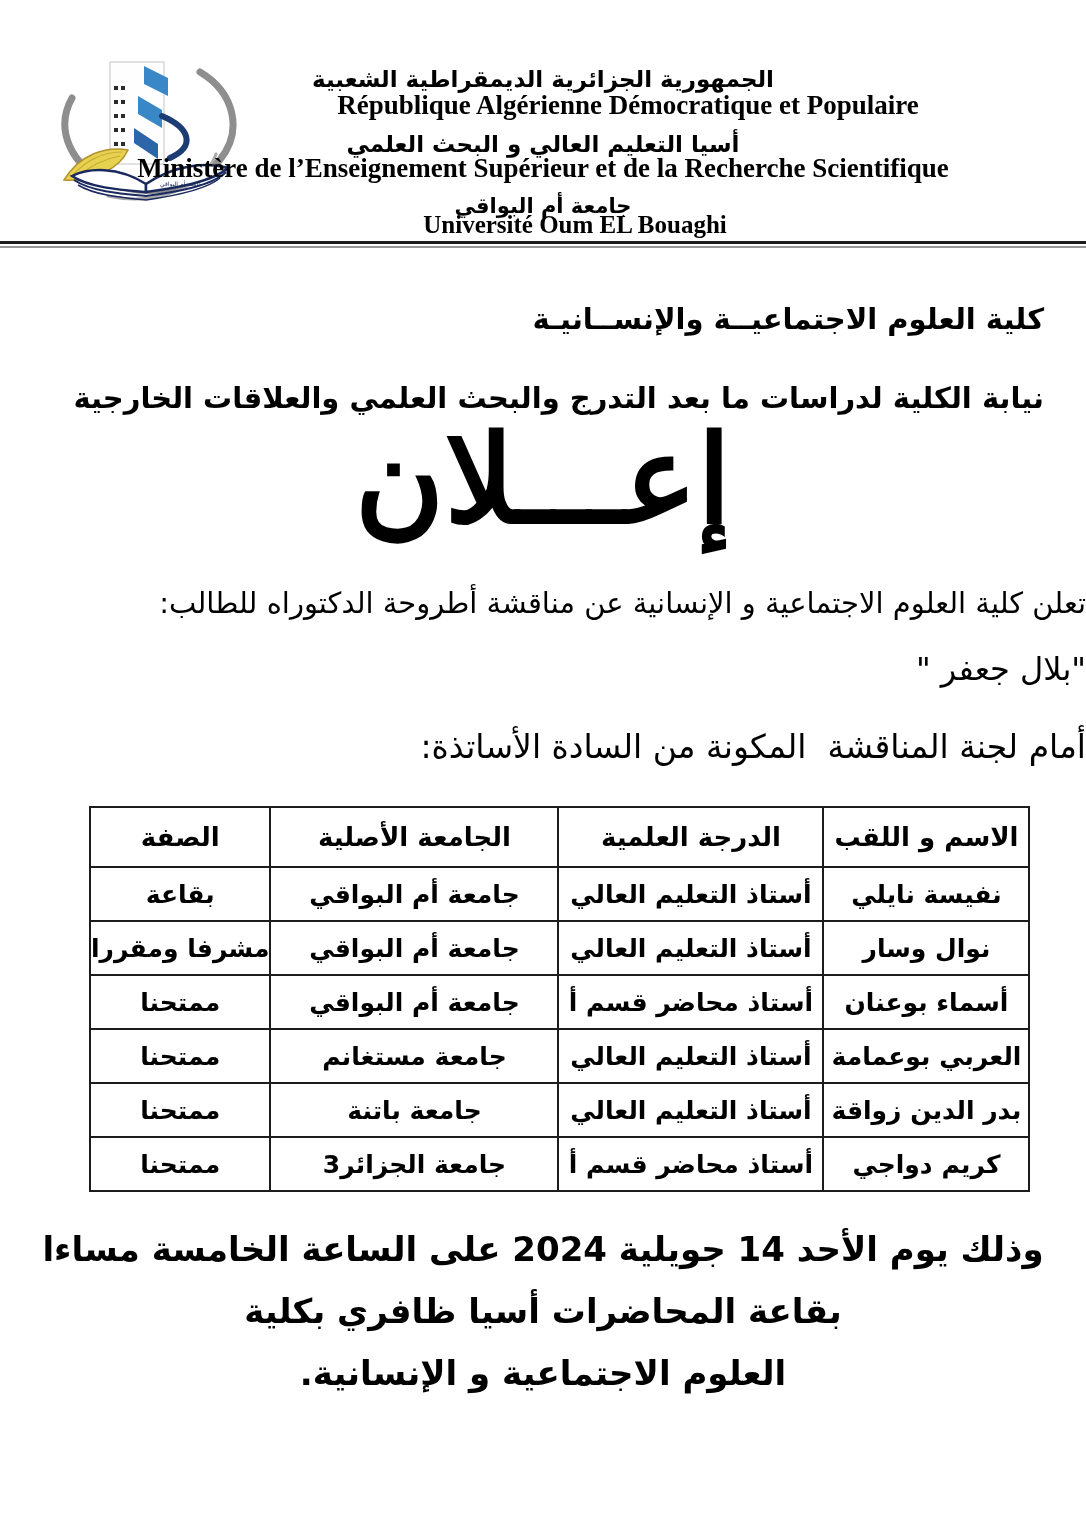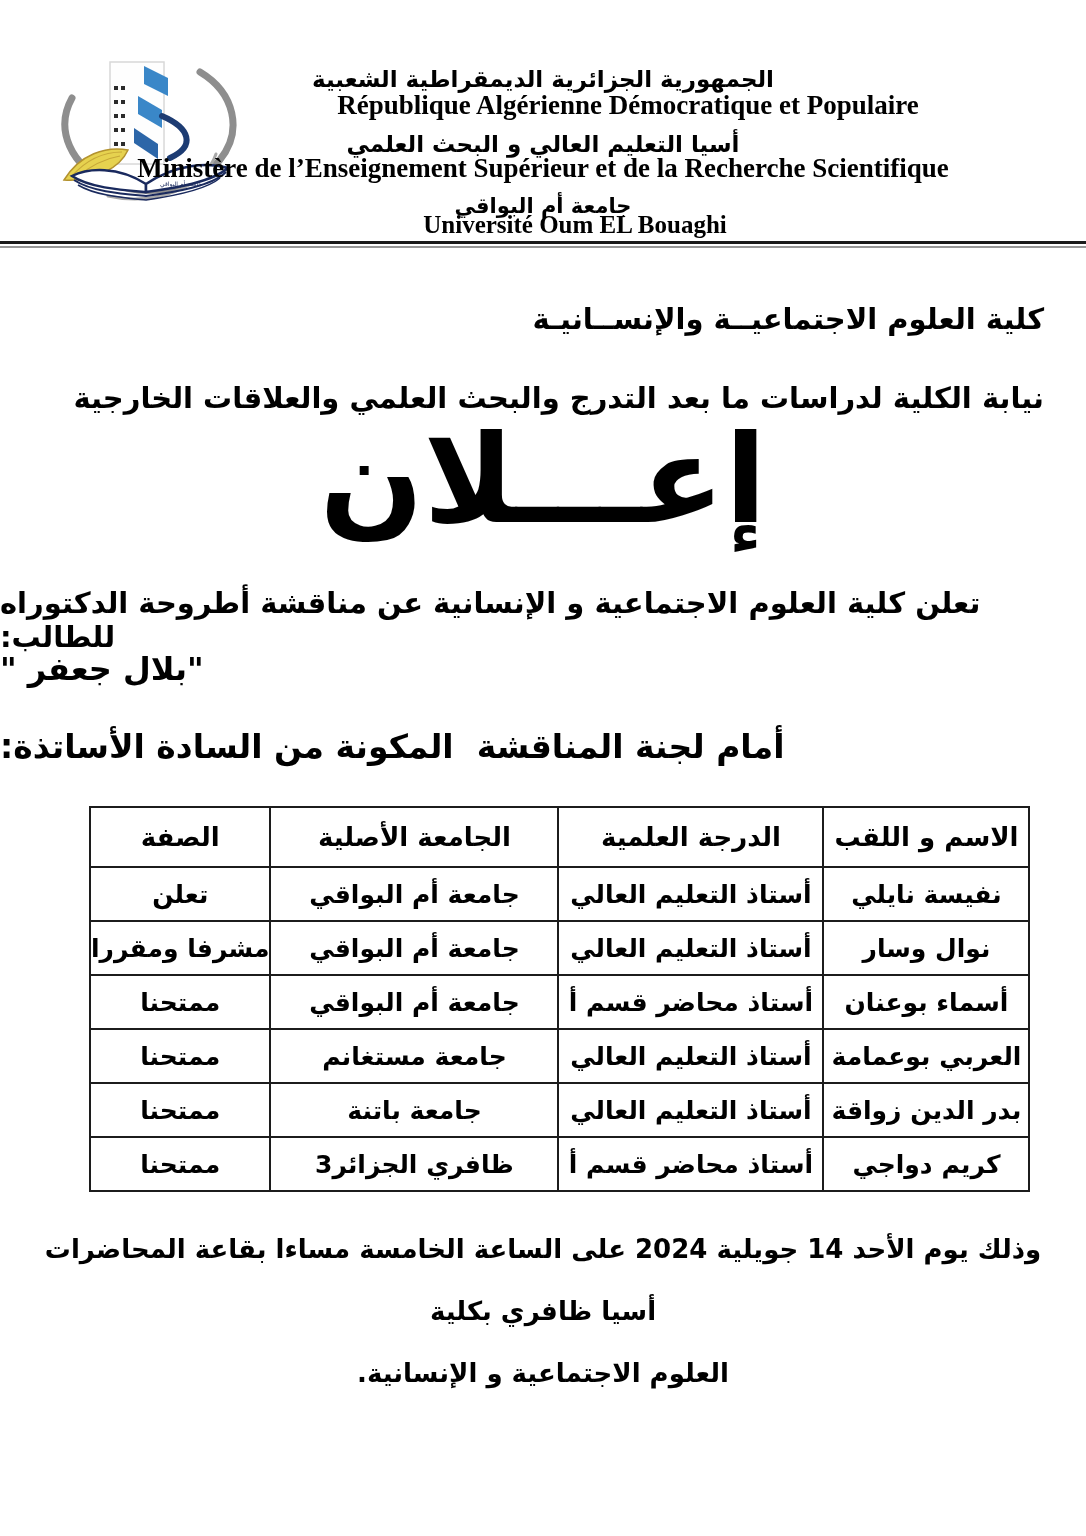--- a/index.html
+++ b/index.html
@@ -27,24 +27,24 @@
   
   .faculty{
     position:absolute;top:280px;right:42px;left:42px;
     direction:rtl;text-align:right;
     font-weight:bold;font-size:29px;line-height:79px;
   }
   
   .big-title{
     position:absolute;top:398px;left:0;width:100%;
     text-align:center;direction:rtl;
-    font-size:122px;font-weight:bold;line-height:165px;
+    font-size:122px;font-weight:bold;line-height:165px;font-family:Liberation Serif, serif;
   }
   
-  .para{position:absolute;left:0;width:100%;text-align:left;direction:rtl;font-weight:bold;white-space:pre-wrap;}
+  .para{position:absolute;left:0;width:100%;text-align:right;direction:rtl;font-weight:normal;white-space:pre-wrap;}
   .p-intro{top:586px;font-size:29px;}
   .p-name{top:650px;font-size:32px;}
   .p-committee{top:727px;font-size:33px;}
   
   .jury-table-wrap{position:absolute;top:806px;left:89px;}
   table.jury{border-collapse:collapse;direction:rtl;table-layout:fixed;}
   table.jury th,table.jury td{
     border:2px solid #1c1c1c;
     font-weight:bold;text-align:center;vertical-align:middle;
     font-size:25px;padding:0;overflow:hidden;white-space:nowrap;
@@ -52,21 +52,21 @@
   table.jury th{height:58px;font-size:26px;}
   table.jury td{height:52px;}
   .col-name{width:206px;}
   .col-degree{width:265px;}
   .col-univ{width:288px;}
   .col-role{width:158px;}
   
   .footer{
     position:absolute;top:1218px;left:30px;right:30px;
     text-align:center;direction:rtl;
-    font-weight:bold;font-size:26px;line-height:62px;
+    font-weight:bold;font-size:34px;line-height:62px;
   }
 </style>
 </head>
 <body>
 
 <div class="page">
 
   <svg class="logo" viewBox="0 0 192 157" aria-hidden="true">
 
     <path d="M 24 40 A 84 66 0 1 0 152 14" fill="none" stroke="#8e8e8e" stroke-width="7" stroke-linecap="round"></path>
@@ -136,21 +136,21 @@
           <th>الدرجة العلمية</th>
           <th>الجامعة الأصلية</th>
           <th>الصفة</th>
         </tr>
       </thead>
       <tbody>
         <tr>
           <td>نفيسة نايلي</td>
           <td>أستاذ التعليم العالي</td>
           <td>جامعة  أم البواقي</td>
-          <td>تعلن</td>
+          <td>بقاعة</td>
         </tr>
         <tr>
           <td>نوال وسار</td>
           <td>أستاذ التعليم العالي</td>
           <td>جامعة  أم البواقي</td>
           <td>مشرفا ومقررا</td>
         </tr>
         <tr>
           <td>أسماء بوعنان</td>
           <td>أستاذ محاضر قسم أ</td>
@@ -165,21 +165,21 @@
         </tr>
         <tr>
           <td>بدر الدين زواقة</td>
           <td>أستاذ التعليم العالي</td>
           <td>جامعة باتنة</td>
           <td>ممتحنا</td>
         </tr>
         <tr>
           <td>كريم دواجي</td>
           <td>أستاذ محاضر قسم أ</td>
-          <td>ظافري الجزائر3</td>
+          <td>جامعة الجزائر3</td>
           <td>ممتحنا</td>
         </tr>
       </tbody>
     </table>
   </div>
 
   <div class="footer">
     <div>وذلك يوم الأحد 14 جويلية 2024 على الساعة الخامسة مساءا بقاعة المحاضرات أسيا ظافري بكلية</div>
     <div>العلوم الاجتماعية و الإنسانية.</div>
   </div>

